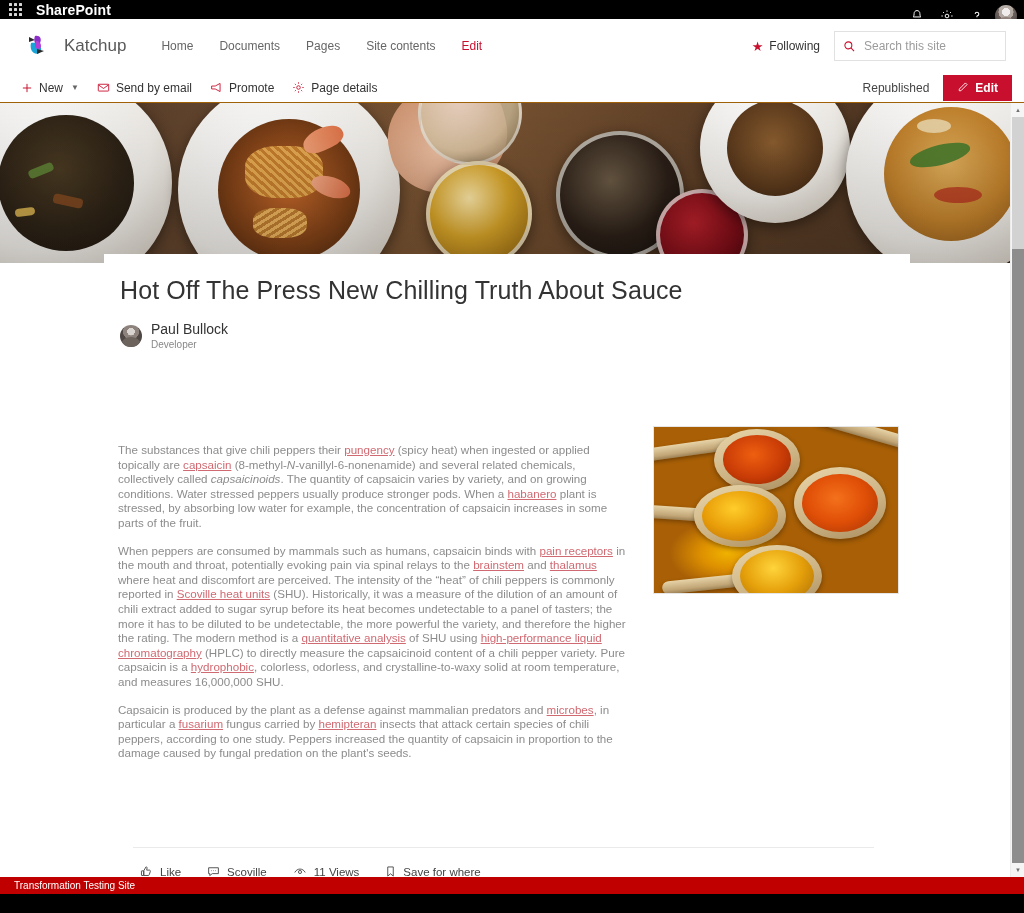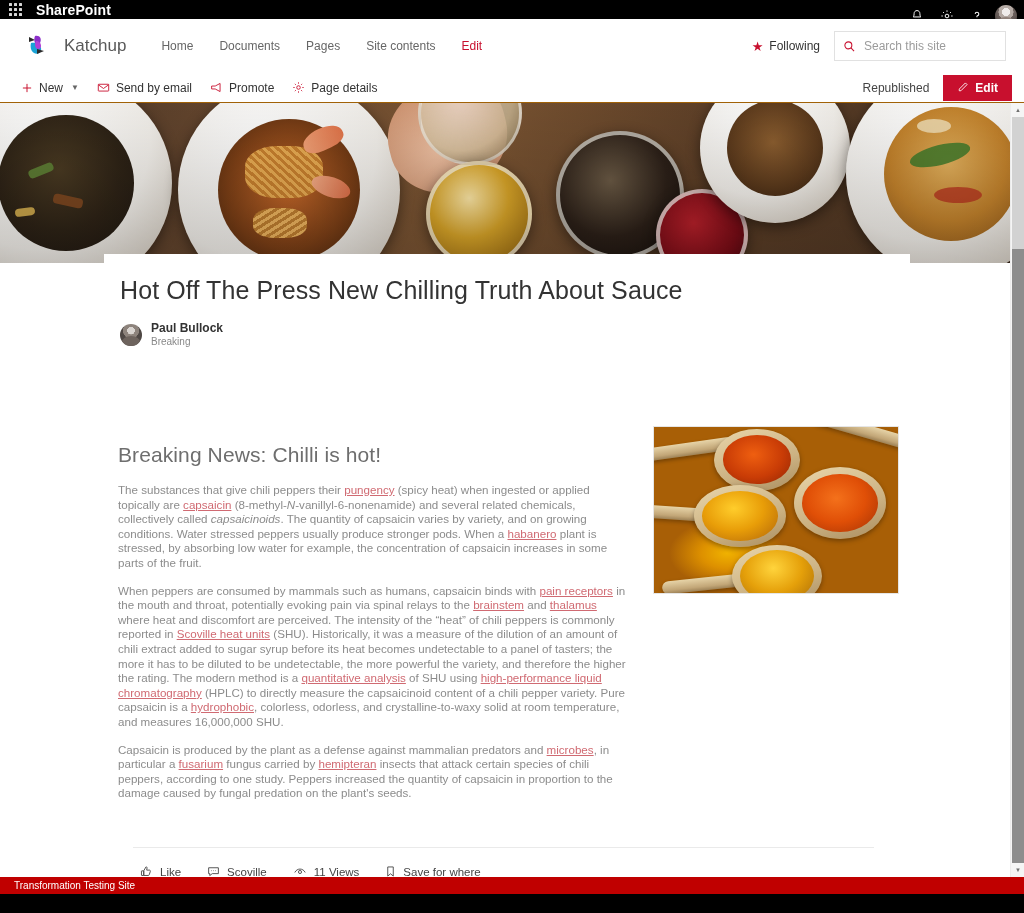--- a/index.html
+++ b/index.html
@@ -157,21 +157,21 @@
   .author .av {
     width: 22px; height: 22px; border-radius: 50%;
     background: radial-gradient(circle at 50% 30%, #d9d4d0 0 20%, #8d837c 21% 42%, #4e4744 43% 100%);
     position: relative; overflow: hidden; flex: 0 0 auto;
   }
   .author .av::after{
     content:""; position:absolute; left:50%; top:55%; width:19px; height:14px;
     transform:translateX(-50%); border-radius:50% 50% 0 0; background:#6d635d;
   }
   .author .meta { line-height: 1.25; }
-  .author .name { font-size: 12px; font-weight: bold; color: #333; }
+  .author .name { font-size: 14px; font-weight: normal; color: #333; }
   .author .role { font-size: 10px; color: #888; }
 
   
   .article {
     position: absolute; left: 118px; top: 340px; width: 512px;
   }
   .h2 {
     font-size: 21px; font-weight: normal; color: #6e6e6e;
     margin-bottom: 16px; letter-spacing: .1px;
   }
@@ -426,27 +426,26 @@
         <div style="position:absolute; inset:0; background:linear-gradient(180deg, rgba(0,0,0,.03), rgba(0,0,0,.18));"></div>
       </div>
     </div>
 
     <div class="title-card">
       <h1 class="page-title">Hot Off The Press New Chilling Truth About Sauce</h1>
       <div class="author">
         <div class="av"></div>
         <div class="meta">
           <div class="name">Paul Bullock</div>
-          <div class="role">Breaking</div>
+          <div class="role">Developer</div>
         </div>
       </div>
     </div>
 
     <div class="article">
-      <h2 class="h2">Breaking News: Chilli is hot!</h2>
 
       <p><span>The substances that give chili peppers their </span><a>pungency</a><span> (spicy heat) when ingested or applied topically are </span><a>capsaicin</a><span> (8-methyl-</span><i>N</i><span>-vanillyl-6-nonenamide) and several related chemicals, collectively called </span><i>capsaicinoids</i><span>. The quantity of capsaicin varies by variety, and on growing conditions. Water stressed peppers usually produce stronger pods. When a </span><a>habanero</a><span> plant is stressed, by absorbing low water for example, the concentration of capsaicin increases in some parts of the fruit.</span></p>
 
       <p><span>When peppers are consumed by mammals such as humans, capsaicin binds with </span><a>pain receptors</a><span> in the mouth and throat, potentially evoking pain via spinal relays to the </span><a>brainstem</a><span> and </span><a>thalamus</a><span> where heat and discomfort are perceived. The intensity of the “heat” of chili peppers is commonly reported in </span><a>Scoville heat units</a><span> (SHU). Historically, it was a measure of the dilution of an amount of chili extract added to sugar syrup before its heat becomes undetectable to a panel of tasters; the more it has to be diluted to be undetectable, the more powerful the variety, and therefore the higher the rating. The modern method is a </span><a>quantitative analysis</a><span> of SHU using </span><a>high-performance liquid chromatography</a><span> (HPLC) to directly measure the capsaicinoid content of a chili pepper variety. Pure capsaicin is a </span><a>hydrophobic</a><span>, colorless, odorless, and crystalline-to-waxy solid at room temperature, and measures 16,000,000 SHU.</span></p>
 
       <p><span>Capsaicin is produced by the plant as a defense against mammalian predators and </span><a>microbes</a><span>, in particular a </span><a>fusarium</a><span> fungus carried by </span><a>hemipteran</a><span> insects that attack certain species of chili peppers, according to one study. Peppers increased the quantity of capsaicin in proportion to the damage caused by fungal predation on the plant's seeds.</span></p>
 
     </div>
 
     <div class="spice-img">

